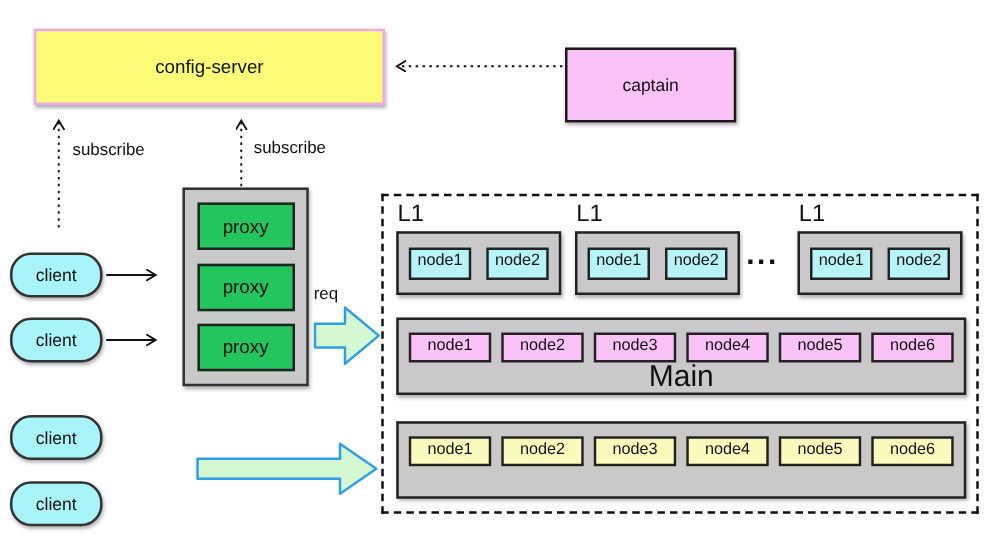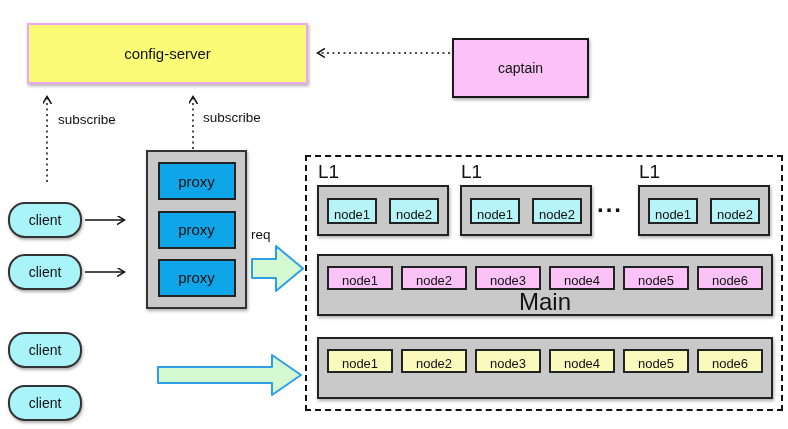--- a/index.html
+++ b/index.html
@@ -32,21 +32,21 @@
   .lbl-subscribe-left{left:58px;top:112px;}
   .lbl-subscribe-right{left:203px;top:110px;}
   .lbl-req{left:251px;top:227px;}
   
   .proxy-stack{
     left:146px;top:150px;width:97px;height:155px;
     background:#C9C9C9;border:2px solid #333;
     display:flex;flex-direction:column;justify-content:space-evenly;align-items:center;
   }
   .proxy{
-    width:78px;height:38px;background:#0ea5e9;border:2px solid #222;
+    width:78px;height:38px;background:#22c55e;border:2px solid #222;
     font-size:15px;
   }
   
   .client{
     left:8px;width:74px;height:36px;border-radius:17px;
     background:#A9F4F9;border:2px solid #333;font-size:14px;
   }
   .client-1{top:202px;} .client-2{top:254px;} .client-3{top:332px;} .client-4{top:385px;}
   
   .cluster-border{
@@ -55,21 +55,21 @@
   }
   
   .l1-label{top:161px;width:60px;font-size:19px;}
   .l1-label-1{left:318px;} .l1-label-2{left:461px;} .l1-label-3{left:639px;}
   .l1-box{
     top:185px;width:128px;height:47px;background:#C9C9C9;border:2px solid #222;
     display:flex;align-items:center;justify-content:center;gap:12px;
   }
   .l1-box-1{left:317px;} .l1-box-2{left:460px;} .l1-box-3{left:638px;}
   .node{
-    display:flex;align-items:flex-end;justify-content:center;
+    display:flex;align-items:flex-start;justify-content:center;
     box-sizing:border-box;border:2px solid #222;font-size:13px;
   }
   .node-cyan{width:50px;height:26px;background:#B6F4F8;}
   .ellipsis{left:597px;top:190px;font-size:24px;font-weight:bold;letter-spacing:2px;}
   
   .row-box{
     left:317px;width:456px;height:62px;background:#C9C9C9;border:2px solid #222;
     box-sizing:border-box;display:flex;flex-direction:column;
   }
   .row-main{top:254px;} .row-backup{top:337px;}

